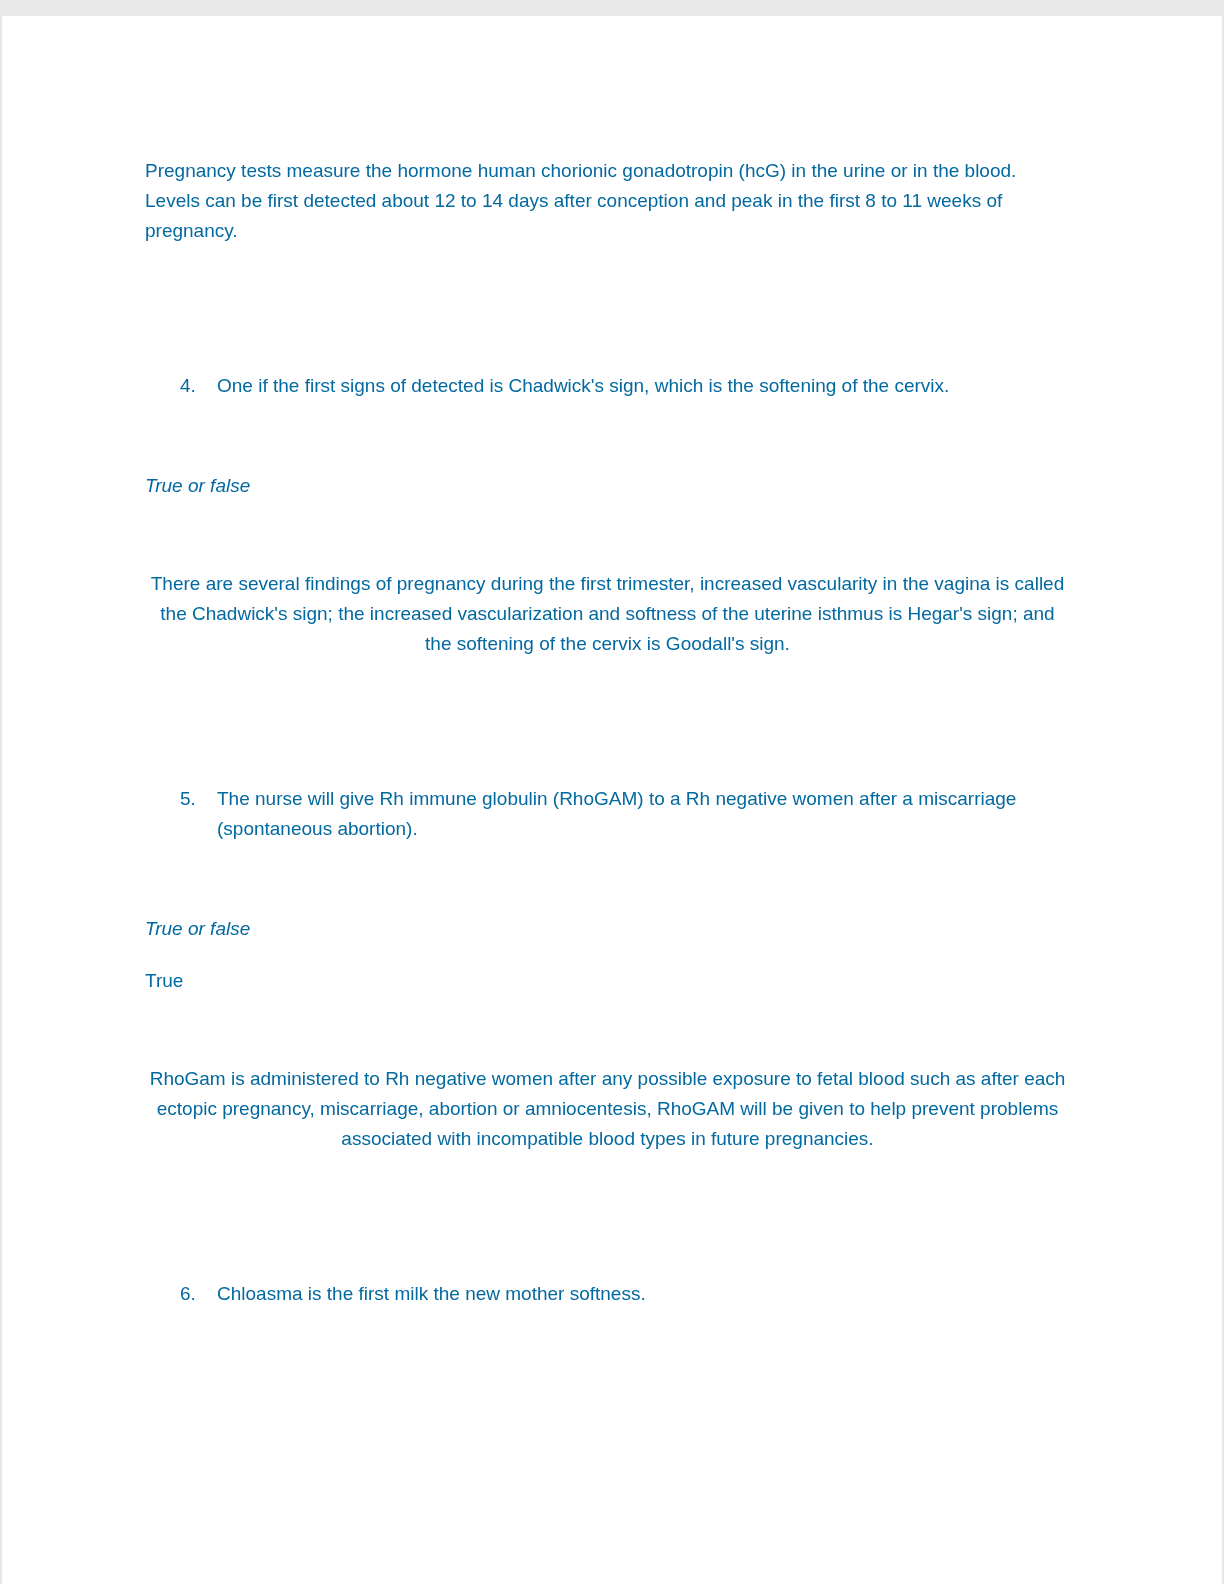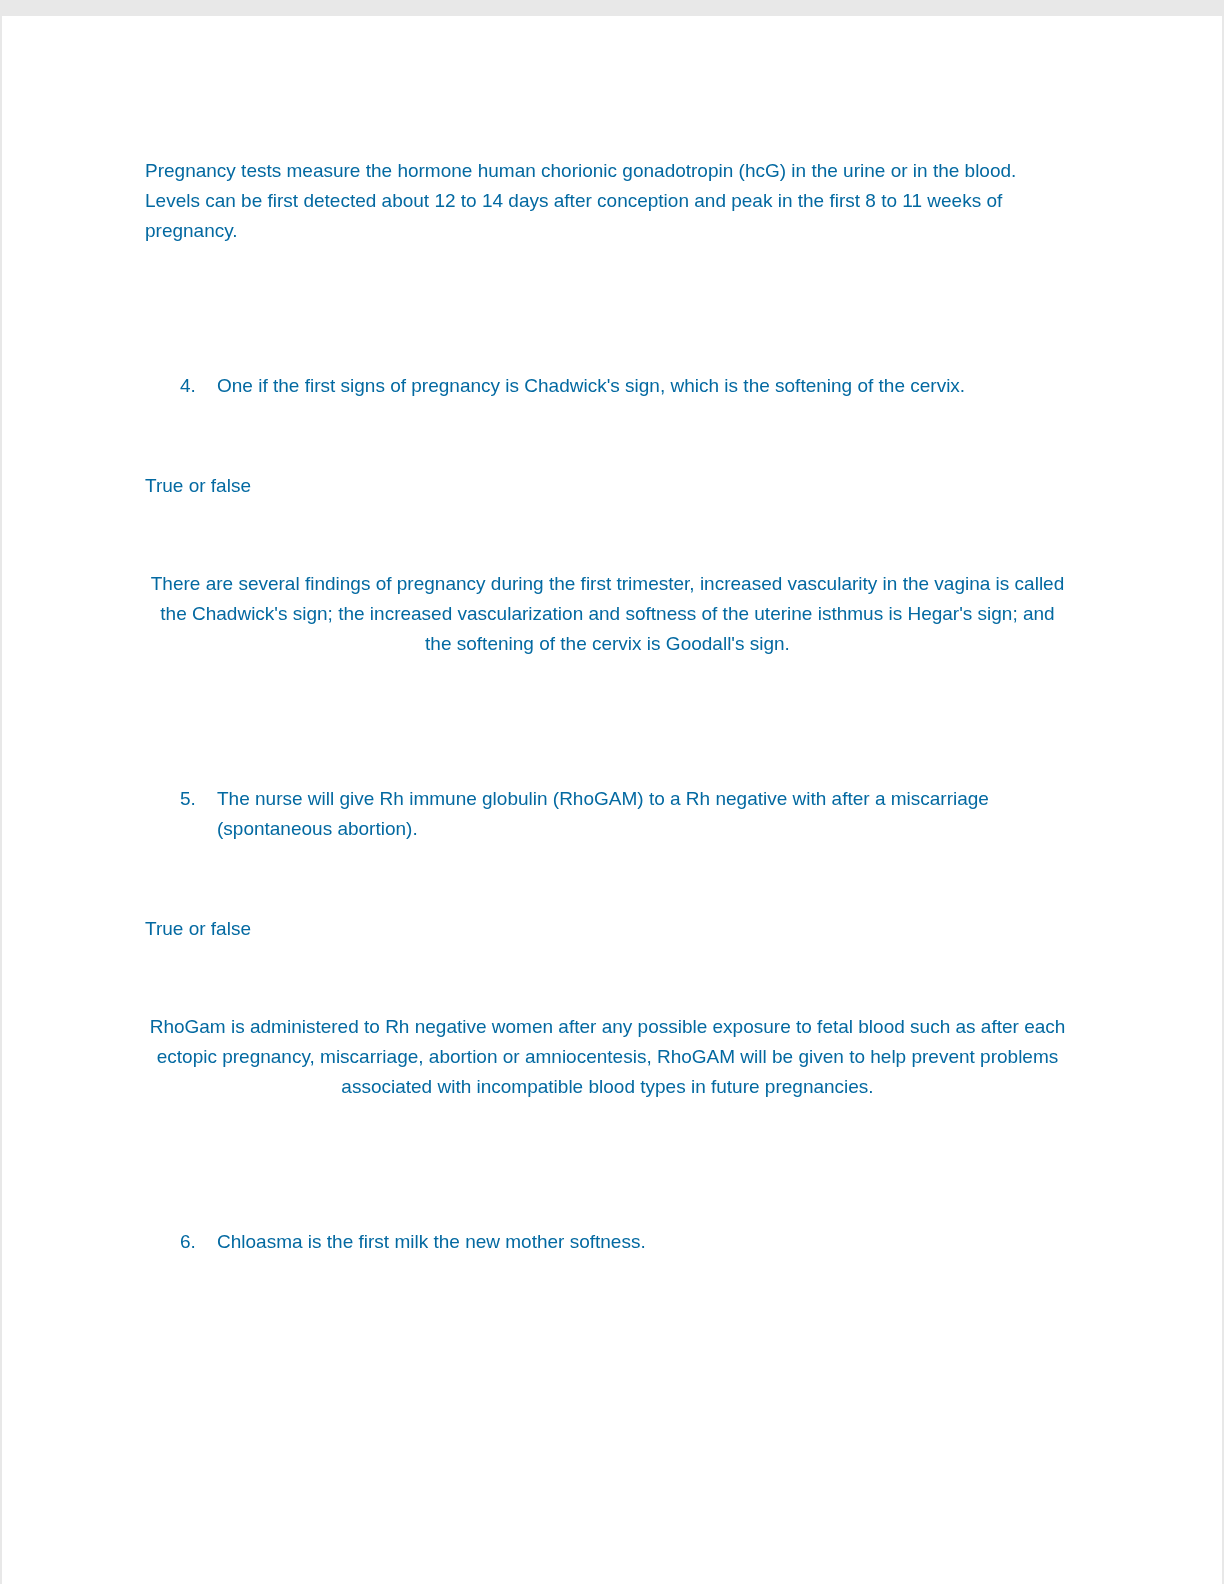--- a/index.html
+++ b/index.html
@@ -42,49 +42,50 @@
     margin-left: 35px;
     text-align: left;
   }
 
   .list-text {
     flex: 1;
   }
 
   
   .gap-large  { margin-top: 125px; }
-  .gap-medium { margin-top: 70px;  }
+  .gap-medium { margin-top: 70px; font-style: italic;  }
   .gap-small  { margin-top: 22px;  }
   .gap-after-answer { margin-top: 68px; text-align: center; }
 </style>
 </head>
 <body>
 
 <div class="doc-page">
   <div class="doc-content">
 
     <p class="block-paragraph">Pregnancy tests measure the hormone human chorionic gonadotropin (hcG) in the urine or in the blood. Levels can be first detected about 12 to 14 days after conception and peak in the first 8 to 11 weeks of pregnancy.</p>
 
     <div class="block-list-item gap-large">
       <span class="list-number">4.</span>
-      <span class="list-text">One if the first signs of pregnancy is Chadwick's sign, which is the softening of the cervix.</span>
+      <span class="list-text">One if the first signs of detected is Chadwick's sign, which is the softening of the cervix.</span>
     </div>
 
     <p class="block-paragraph gap-medium">True or false</p>
 
 
     <p class="block-paragraph gap-after-answer">There are several findings of pregnancy during the first trimester, increased vascularity in the vagina is called the Chadwick's sign; the increased vascularization and softness of the uterine isthmus is Hegar's sign; and the softening of the cervix is Goodall's sign.</p>
 
     <div class="block-list-item gap-large">
       <span class="list-number">5.</span>
-      <span class="list-text">The nurse will give Rh immune globulin (RhoGAM) to a Rh negative with after a miscarriage (spontaneous abortion).</span>
+      <span class="list-text">The nurse will give Rh immune globulin (RhoGAM) to a Rh negative women after a miscarriage (spontaneous abortion).</span>
     </div>
 
     <p class="block-paragraph gap-medium">True or false</p>
 
+    <p class="block-paragraph gap-small">True</p>
 
     <p class="block-paragraph gap-after-answer">RhoGam is administered to Rh negative women after any possible exposure to fetal blood such as after each ectopic pregnancy, miscarriage, abortion or amniocentesis, RhoGAM will be given to help prevent problems associated with incompatible blood types in future pregnancies.</p>
 
     <div class="block-list-item gap-large">
       <span class="list-number">6.</span>
       <span class="list-text">Chloasma is the first milk the new mother softness.</span>
     </div>
 
   </div>
 </div>

